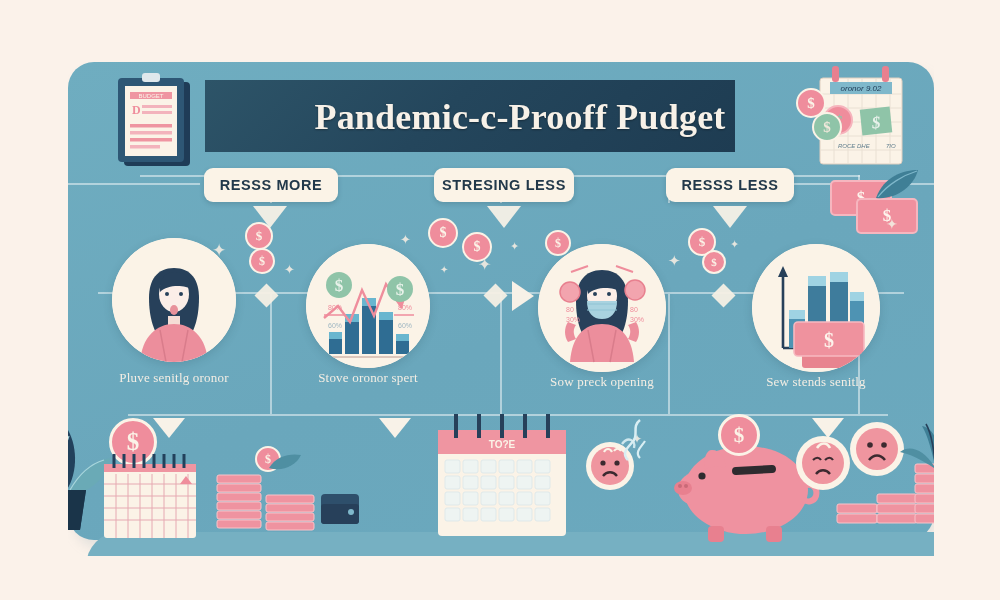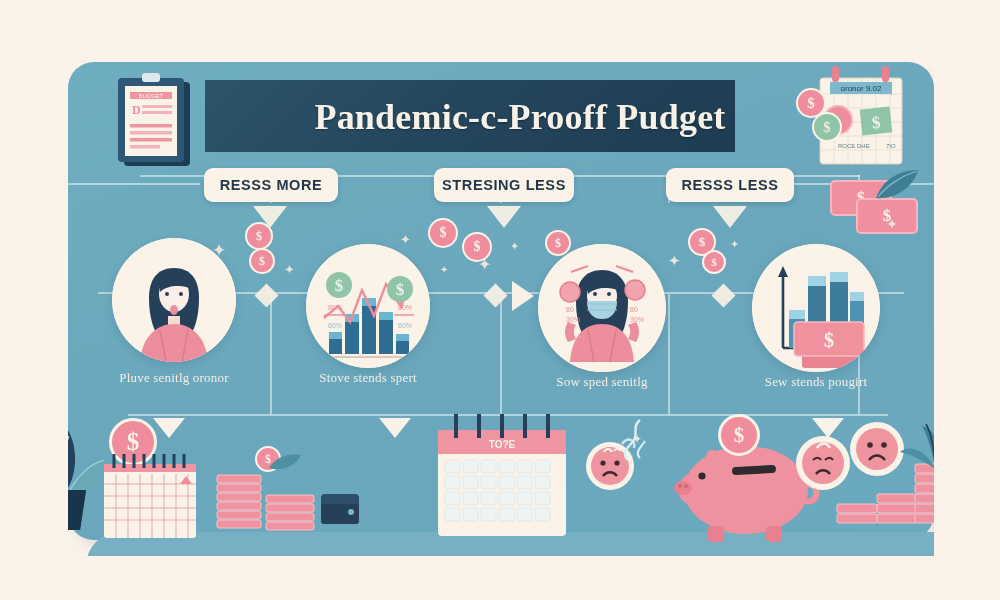--- a/index.html
+++ b/index.html
@@ -203,21 +203,21 @@
       <text x="94" y="51" font-size="17" fill="#e9f2ea" text-anchor="middle" font-family="Liberation Serif, serif" font-weight="bold">$</text>
       <text x="22" y="66" font-size="7" fill="#ef8d9c" font-family="Liberation Sans, sans-serif">80%</text>
       <text x="22" y="84" font-size="7" fill="#9fb6c2" font-family="Liberation Sans, sans-serif">60%</text>
       <text x="92" y="66" font-size="7" fill="#ef8d9c" font-family="Liberation Sans, sans-serif">80%</text>
       <text x="92" y="84" font-size="7" fill="#9fb6c2" font-family="Liberation Sans, sans-serif">60%</text>
       <line x1="18" y1="71" x2="38" y2="71" stroke="#ef8d9c" stroke-width="1.4"></line>
       <line x1="88" y1="71" x2="108" y2="71" stroke="#ef8d9c" stroke-width="1.4"></line>
       <line x1="22" y1="113" x2="102" y2="113" stroke="#d2b9ae" stroke-width="1.4"></line>
     </svg>
   </div>
-  <div class="cap" style="left:300px;top:370px;width:136px;">Stove stends spert</div>
+  <div class="cap" style="left:300px;top:370px;width:136px;">Stove oronor spert</div>
 
   <div class="circle" style="left:538px;top:244px;width:128px;height:128px;">
     <svg width="128" height="128" viewBox="0 0 128 128">
       <circle cx="64" cy="64" r="64" fill="#fbf3e7"></circle>
       <path d="M64 26c17 0 26 12 26 31 0 22-6 33-10 40H48c-4-7-10-18-10-40 0-19 9-31 26-31z" fill="#27405a"></path>
       <ellipse cx="64" cy="52" rx="15" ry="17" fill="#fbeee8"></ellipse>
       <circle cx="57" cy="50" r="2" fill="#27405a"></circle>
       <circle cx="71" cy="50" r="2" fill="#27405a"></circle>
       <path d="M64 30c13 0 18 9 18 18-6-5-24-6-32 2-1-12 4-20 14-20z" fill="#27405a"></path>
       <path d="M49 57h30c0 12-6 18-15 18s-15-6-15-18z" fill="#a9d3e0"></path>
@@ -229,62 +229,62 @@
       <circle cx="32" cy="48" r="10" fill="#f2a4ae" stroke="#e8808f" stroke-width="1.5"></circle>
       <circle cx="97" cy="46" r="10" fill="#f2a4ae" stroke="#e8808f" stroke-width="1.5"></circle>
       <text x="28" y="68" font-size="7" fill="#ef8d9c" font-family="Liberation Sans, sans-serif">80</text>
       <text x="28" y="78" font-size="7" fill="#ef8d9c" font-family="Liberation Sans, sans-serif">30%</text>
       <text x="92" y="68" font-size="7" fill="#ef8d9c" font-family="Liberation Sans, sans-serif">80</text>
       <text x="92" y="78" font-size="7" fill="#ef8d9c" font-family="Liberation Sans, sans-serif">30%</text>
       <line x1="33" y1="28" x2="50" y2="22" stroke="#ef8d9c" stroke-width="2"></line>
       <line x1="95" y1="28" x2="78" y2="22" stroke="#ef8d9c" stroke-width="2"></line>
     </svg>
   </div>
-  <div class="cap" style="left:534px;top:374px;width:136px;">Sow sped senitlg</div>
+  <div class="cap" style="left:534px;top:374px;width:136px;">Sow preck opening</div>
 
   <div class="circle" style="left:752px;top:244px;width:128px;height:128px;">
     <svg width="128" height="128" viewBox="0 0 128 128">
       <circle cx="64" cy="64" r="64" fill="#fbf3e7"></circle>
       <line x1="31" y1="26" x2="31" y2="104" stroke="#27405a" stroke-width="2.6"></line>
       <line x1="31" y1="104" x2="106" y2="104" stroke="#27405a" stroke-width="2.6"></line>
       <polygon points="31,22 26,33 36,33" fill="#27405a"></polygon>
       <rect x="37" y="66" width="16" height="38" fill="#4e93b3"></rect>
       <rect x="37" y="66" width="16" height="9" fill="#9fd3e3"></rect>
       <rect x="56" y="32" width="18" height="72" fill="#3e7c9c"></rect>
       <rect x="56" y="32" width="18" height="10" fill="#9fd3e3"></rect>
       <rect x="78" y="28" width="18" height="76" fill="#3e7c9c"></rect>
       <rect x="78" y="28" width="18" height="10" fill="#9fd3e3"></rect>
       <rect x="98" y="48" width="14" height="56" fill="#4e93b3"></rect>
       <rect x="98" y="48" width="14" height="9" fill="#9fd3e3"></rect>
       <rect x="50" y="98" width="62" height="26" rx="3" fill="#e8848f"></rect>
       <rect x="42" y="78" width="70" height="34" rx="4" fill="#ef929e" stroke="#f7b9c1" stroke-width="1.6"></rect>
       <text x="77" y="103" font-size="20" fill="#fdf4ec" text-anchor="middle" font-family="Liberation Serif, serif" font-weight="bold">$</text>
     </svg>
   </div>
-  <div class="cap" style="left:748px;top:374px;width:136px;">Sew stends pougirt</div>
+  <div class="cap" style="left:748px;top:374px;width:136px;">Sew stends senitlg</div>
 
   <div style="position:absolute;left:116px;top:72px;">
     <svg width="78" height="96" viewBox="0 0 78 96">
       <rect x="8" y="10" width="66" height="84" rx="4" fill="#1f3c57"></rect>
       <rect x="2" y="6" width="66" height="84" rx="4" fill="#2e5775"></rect>
       <rect x="9" y="14" width="52" height="70" fill="#fbf3e7"></rect>
       <rect x="26" y="1" width="18" height="9" rx="3" fill="#dfe8ec"></rect>
       <rect x="14" y="20" width="42" height="7" fill="#ef95a1"></rect>
       <text x="35" y="26" font-size="6" fill="#fbf3e7" text-anchor="middle" font-family="Liberation Sans, sans-serif">BUDGET</text>
       <text x="16" y="42" font-size="12" fill="#ef8d9c" font-family="Liberation Serif, serif" font-weight="bold">D</text>
       <rect x="26" y="33" width="30" height="3" fill="#f3b3bc"></rect>
       <rect x="26" y="39" width="30" height="3" fill="#f3b3bc"></rect>
       <rect x="14" y="52" width="42" height="3.5" fill="#ef95a1"></rect>
       <rect x="14" y="59" width="42" height="3.5" fill="#f3b3bc"></rect>
       <rect x="14" y="66" width="42" height="3.5" fill="#ef95a1"></rect>
       <rect x="14" y="73" width="30" height="3.5" fill="#f3b3bc"></rect>
     </svg>
   </div>
 
-  <div style="position:absolute;left:806px;top:64px;">
+  <div style="position:absolute;left:806px;top:64px;font-style:italic;">
     <svg width="108" height="104" viewBox="0 0 108 104">
       <rect x="14" y="14" width="82" height="86" rx="3" fill="#fbf3e7" stroke="#dfcfc0" stroke-width="1"></rect>
       <g stroke="#e9e0d3" stroke-width="1">
         <line x1="14" y1="30" x2="96" y2="30"></line>
           <line x1="14" y1="44" x2="96" y2="44"></line>
         <line x1="14" y1="58" x2="96" y2="58"></line>
           <line x1="14" y1="72" x2="96" y2="72"></line>
         <line x1="14" y1="86" x2="96" y2="86"></line>
         <line x1="28" y1="14" x2="28" y2="100"></line>
           <line x1="42" y1="14" x2="42" y2="100"></line>

